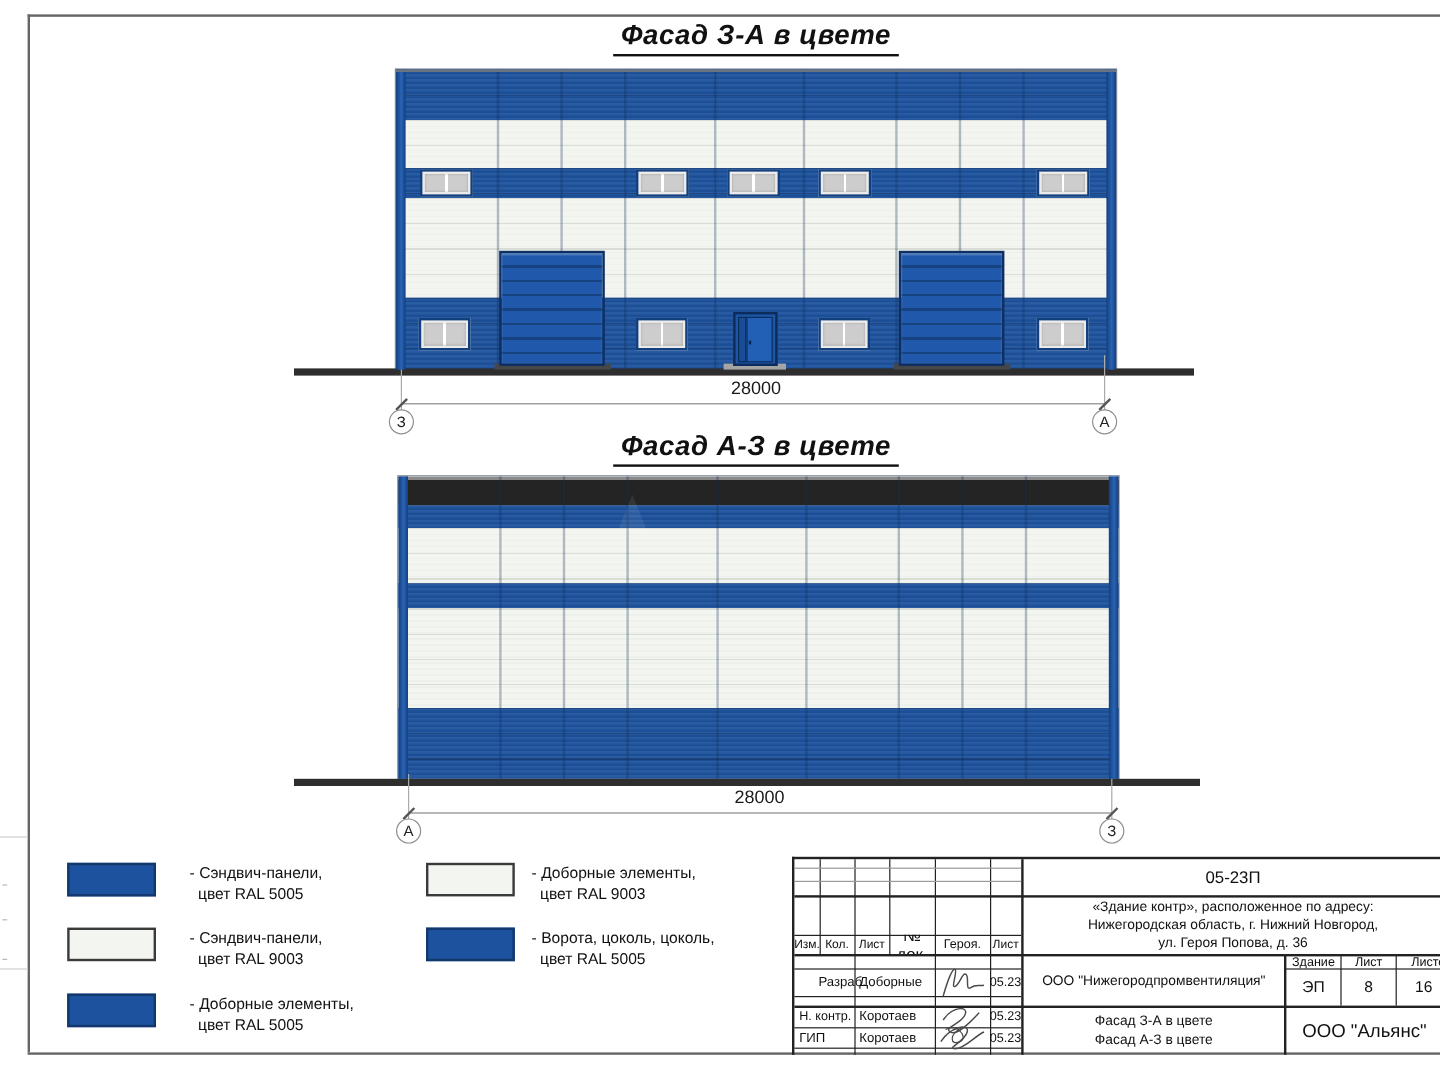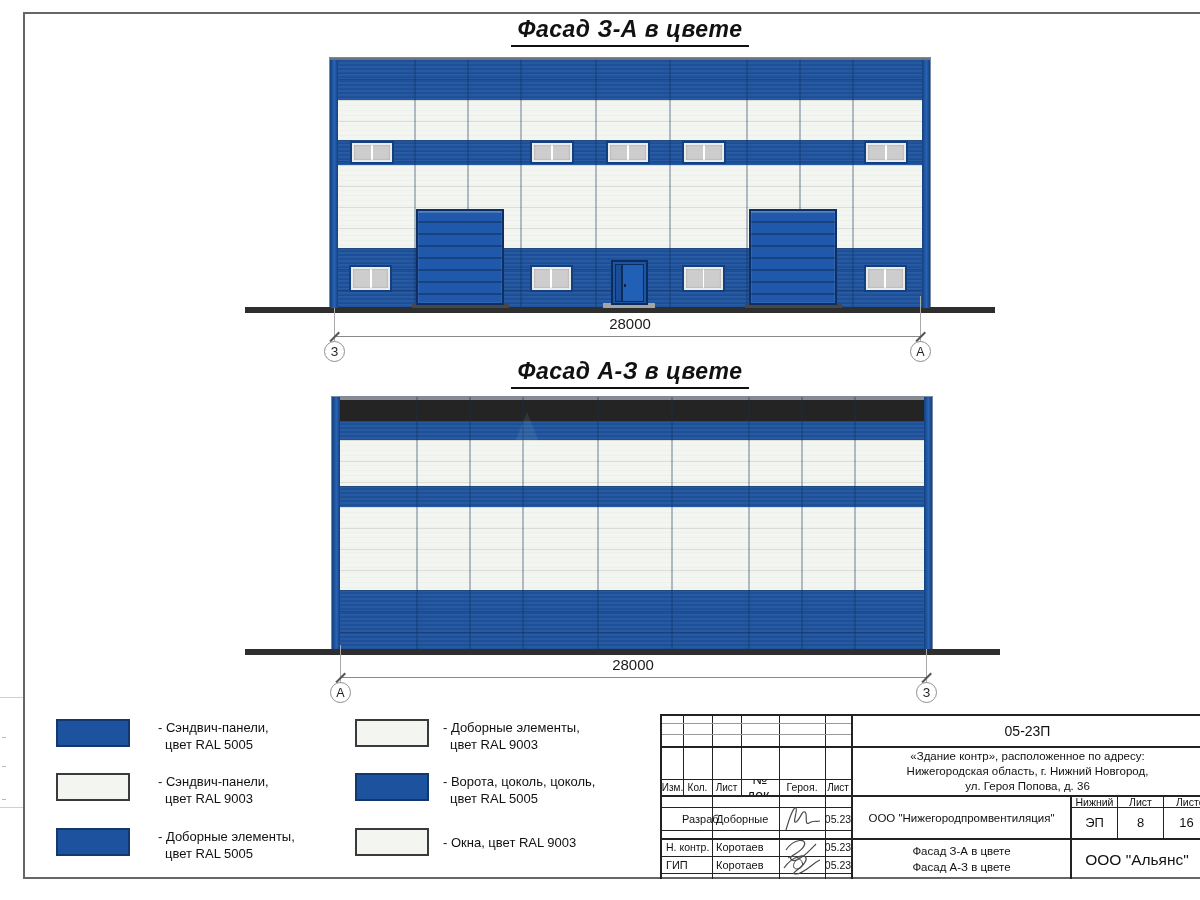--- a/index.html
+++ b/index.html
@@ -239,26 +239,20 @@
       <span class="l2">цвет RAL 9003</span>
     </div>
   </div>
   <div class="legend-item" style="left:355px;top:773px;">
     <div class="sw sw-blue"></div>
     <div class="legend-text" style="margin-left:14px;">
       <span>- Ворота, цоколь, цоколь,</span>
       <span class="l2">цвет RAL 5005</span>
     </div>
   </div>
-  <div class="legend-item" style="left:355px;top:828px;">
-    <div class="sw sw-white"></div>
-    <div class="legend-text" style="margin-left:14px;padding-top:7px;">
-      <span>- Окна, цвет RAL 9003</span>
-    </div>
-  </div>
 
   <div id="titleblock">
 
     <div class="tb-v" style="left:21px;top:0;height:79px;"></div>
     <div class="tb-v" style="left:79px;top:0;height:79px;"></div>
     <div class="tb-v" style="left:50px;top:0;height:163px;"></div>
     <div class="tb-v" style="left:117px;top:0;height:163px;"></div>
     <div class="tb-v" style="left:163px;top:0;height:163px;"></div>
     <div class="tb-v" style="left:189px;top:0;height:163px;width:2px;"></div>
     <div class="tb-v" style="left:408px;top:79px;height:84px;width:2px;"></div>
@@ -302,21 +296,21 @@
       <path d="M10 24 C18 18, 30 30, 22 34 C14 38, 12 28, 24 22" fill="none" stroke="#4a4a4a" stroke-width="1"></path>
     </svg>
 
     <div class="tb-cell" style="left:191px;top:0;width:349px;height:30px;font-size:14px;">05-23П</div>
     <div class="tb-cell" style="left:191px;top:32px;width:349px;height:47px;font-size:11.5px;line-height:1.3;flex-direction:column;">
       <span>«Здание контр», расположенное по адресу:</span>
       <span>Нижегородская область, г. Нижний Новгород,</span>
       <span>ул. Героя Попова, д. 36</span>
     </div>
     <div class="tb-cell" style="left:191px;top:81px;width:217px;height:41px;font-size:11.5px;">ООО "Нижегородпромвентиляция"</div>
-    <div class="tb-cell" style="left:410px;top:81px;width:45px;height:10px;font-size:10.5px;">Нижний</div>
+    <div class="tb-cell" style="left:410px;top:81px;width:45px;height:10px;font-size:10.5px;">Здание</div>
     <div class="tb-cell" style="left:456px;top:81px;width:45px;height:10px;font-size:10.5px;">Лист</div>
     <div class="tb-cell" style="left:502px;top:81px;width:58px;height:10px;font-size:10.5px;">Листов</div>
     <div class="tb-cell" style="left:410px;top:91px;width:45px;height:31px;font-size:13px;">ЭП</div>
     <div class="tb-cell" style="left:456px;top:91px;width:45px;height:31px;font-size:13px;">8</div>
     <div class="tb-cell" style="left:502px;top:91px;width:45px;height:31px;font-size:13px;">16</div>
     <div class="tb-cell" style="left:191px;top:124px;width:217px;height:39px;font-size:11.5px;line-height:1.35;flex-direction:column;">
       <span>Фасад З-А в цвете</span>
       <span>Фасад А-З в цвете</span>
     </div>
     <div class="tb-cell" style="left:410px;top:124px;width:130px;height:39px;font-size:15.5px;">ООО "Альянс"</div>

